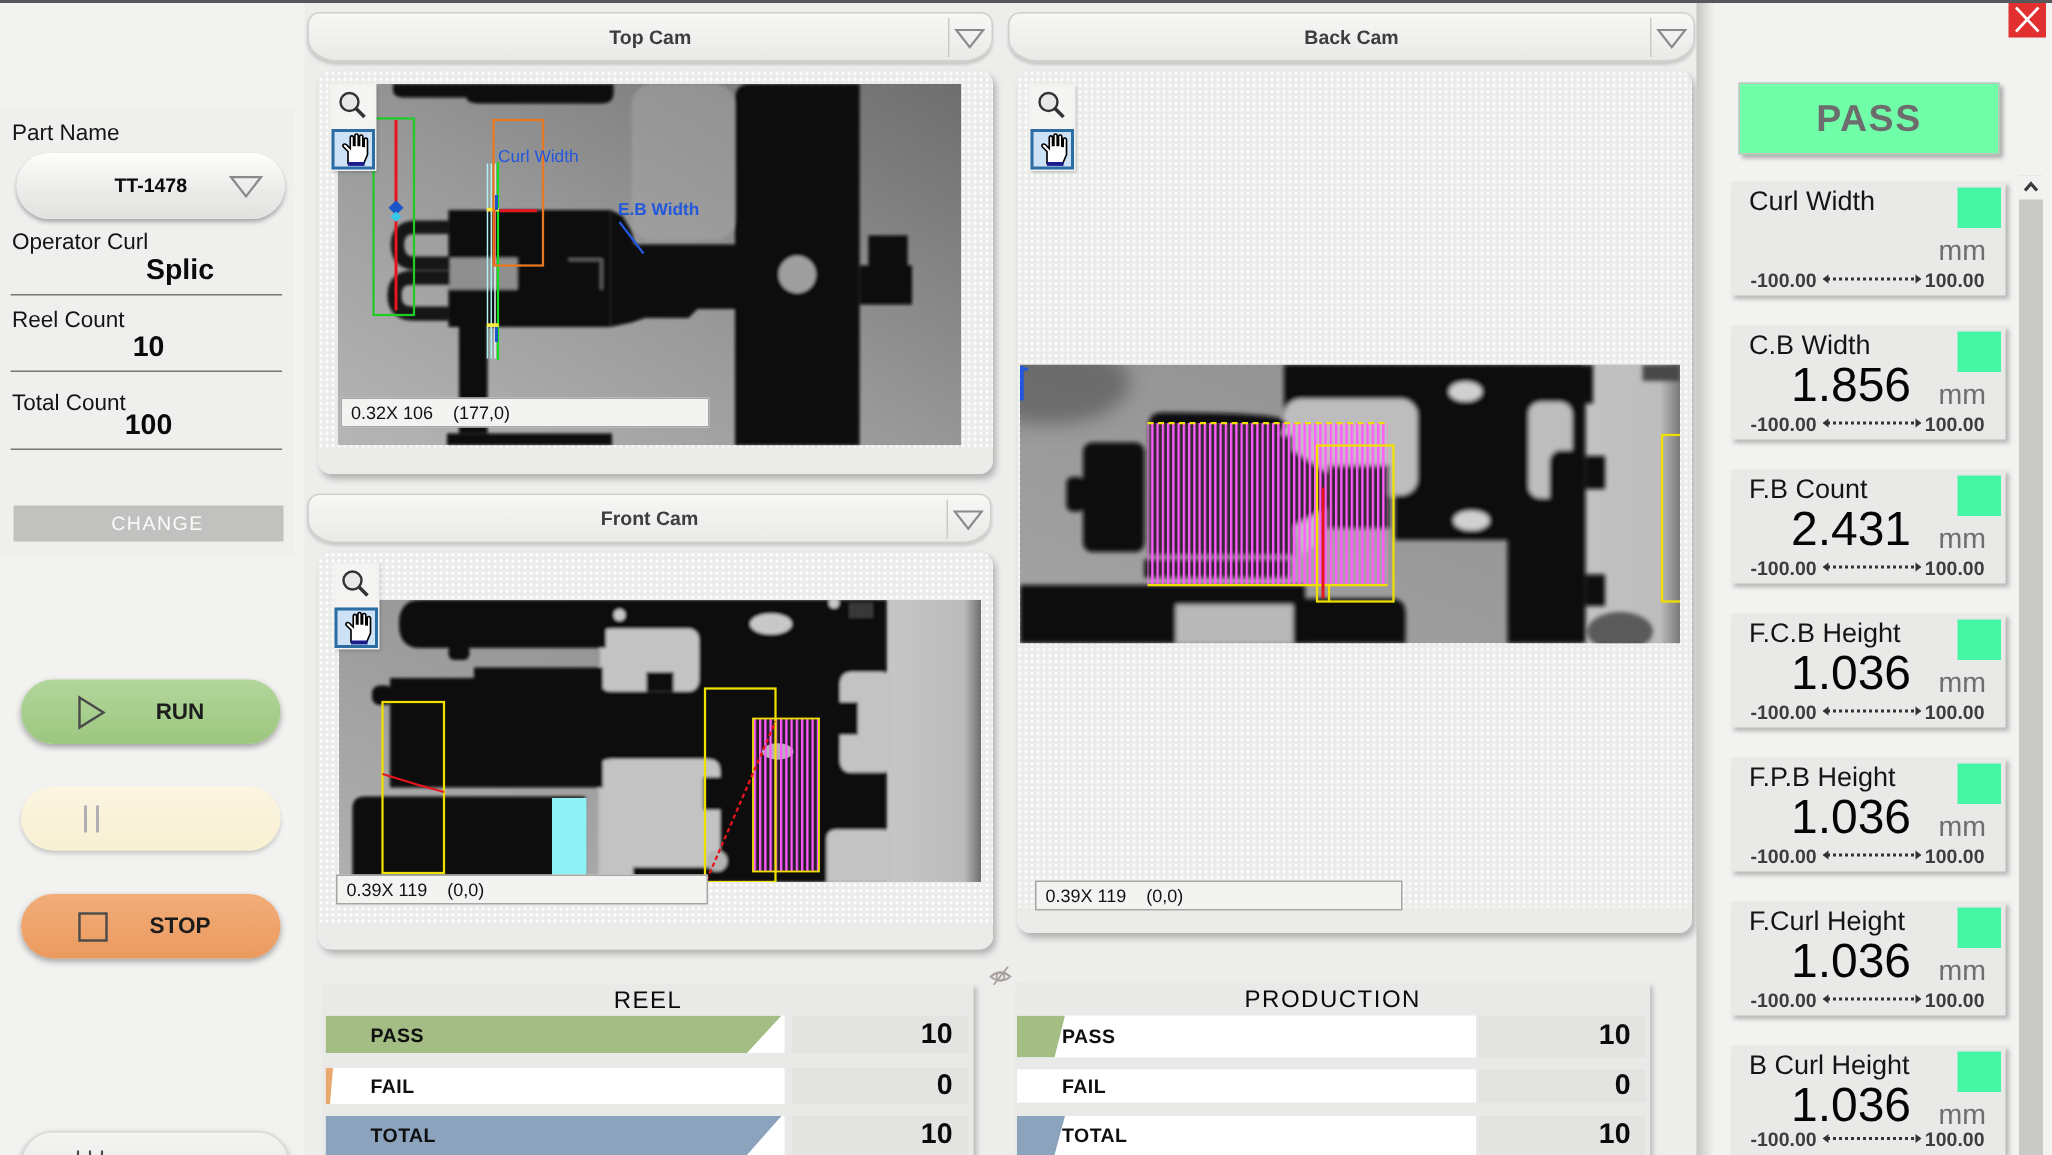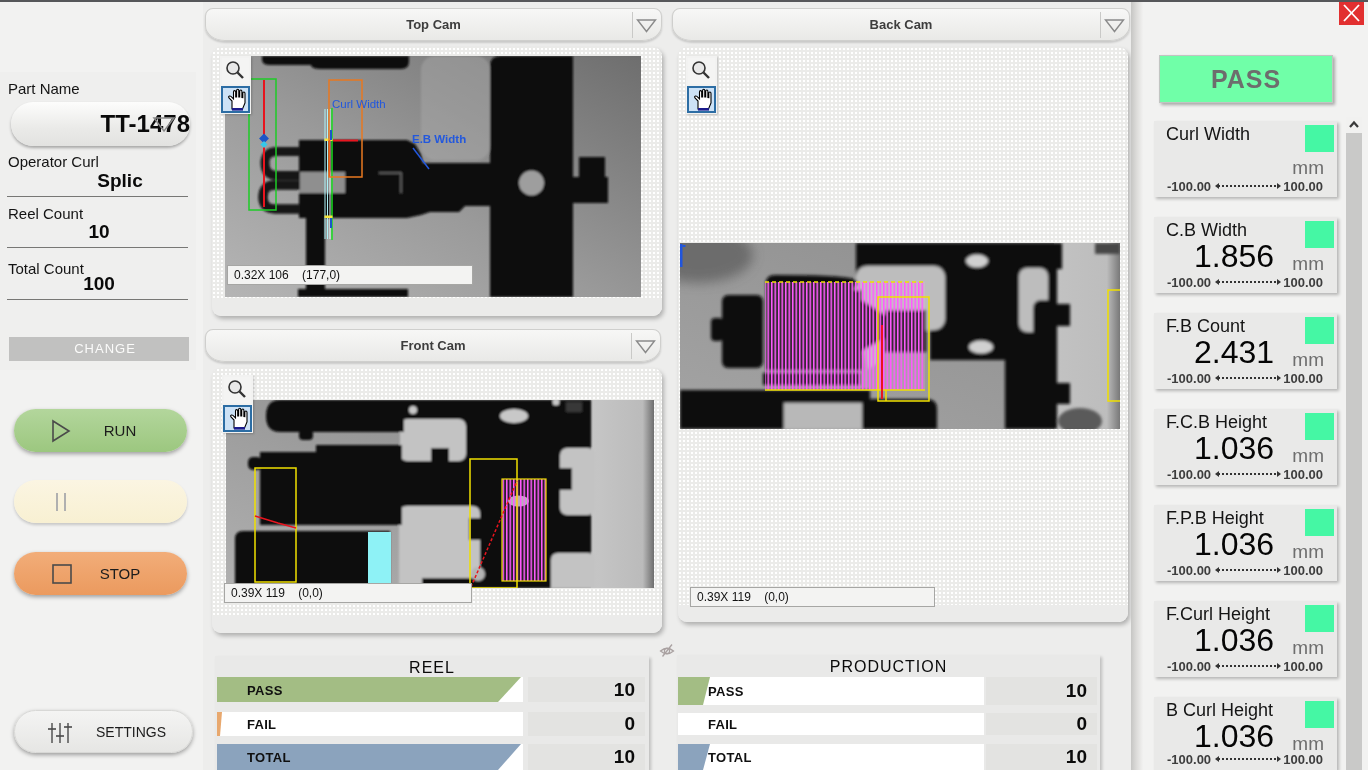--- a/index.html
+++ b/index.html
@@ -6,27 +6,27 @@
 html,body { width:1368px; height:770px; }
 body { position:relative; background:#f2f2f1; font-family:"Liberation Sans", sans-serif; overflow:hidden; }
 #topline { position:absolute; left:0; top:0; width:1368px; height:2px; background:#56575a; z-index:50; }
 
 
 .slabel { position:absolute; left:8px; font-size:15px; color:#141414; }
 .sval { position:absolute; left:0; width:198px; text-align:center; font-size:19px; font-weight:bold; color:#0a0a0a; }
 .sline { position:absolute; left:7px; width:181px; height:1px; background:#777775; }
 #partpill { position:absolute; left:11px; top:102px; width:179px; height:44px; border-radius:22px;
   background:linear-gradient(#fdfdfc,#eaeae8 60%,#e2e2e0); box-shadow:0 2px 3px rgba(0,0,0,.3);
-  text-align:right; line-height:44px; font-size:24px; font-weight:bold; color:#0a0a0a; }
+  text-align:center; line-height:44px; font-size:13px; font-weight:bold; color:#0a0a0a; }
 #partpill svg { position:absolute; right:14px; top:14px; }
 #changebtn { position:absolute; left:9px; top:337px; width:180px; height:24px; background:#c1c1c0;
   text-align:center; line-height:24px; font-size:13px; color:#fbfbfa; letter-spacing:1px;padding-left:12px; }
 #sidepanel { position:absolute; left:0px; top:72px; width:196px; height:298px; background:#efefee; }
 .bigbtn { position:absolute; left:14px; width:173px; height:43px; border-radius:22px;
-  box-shadow:0 2px 4px rgba(0,0,0,.35); font-size:15px; font-weight:normal; color:#1c1c1c; }
+  box-shadow:0 2px 4px rgba(0,0,0,.35); font-size:15px; font-weight:bold; color:#1c1c1c;margin-top:44px; }
 .bigbtn .ic { position:absolute; left:36px; top:10px; }
 .bigbtn .tx { position:absolute; left:56px; width:100px; text-align:center; top:0; line-height:43px; }
 #setbtn .tx { left:66px; }
 #runbtn { top:409px; background:linear-gradient(#b3d69c,#9cc77f); }
 #pausebtn { top:480px; background:linear-gradient(#fbf5e2,#f8f0d2); box-shadow:0 2px 3px rgba(0,0,0,.18); color:#a9a9a9; }
 #stopbtn { top:552px; background:linear-gradient(#f2ad79,#eb9a5e); }
 #setbtn { top:710px; width:179px; background:linear-gradient(#f4f4f3,#e6e6e4); border:1px solid #d8d8d6; font-size:14px; }
 
 
 #center { position:absolute; left:203px; top:2px; width:937px; height:768px; background:#ededec; }

